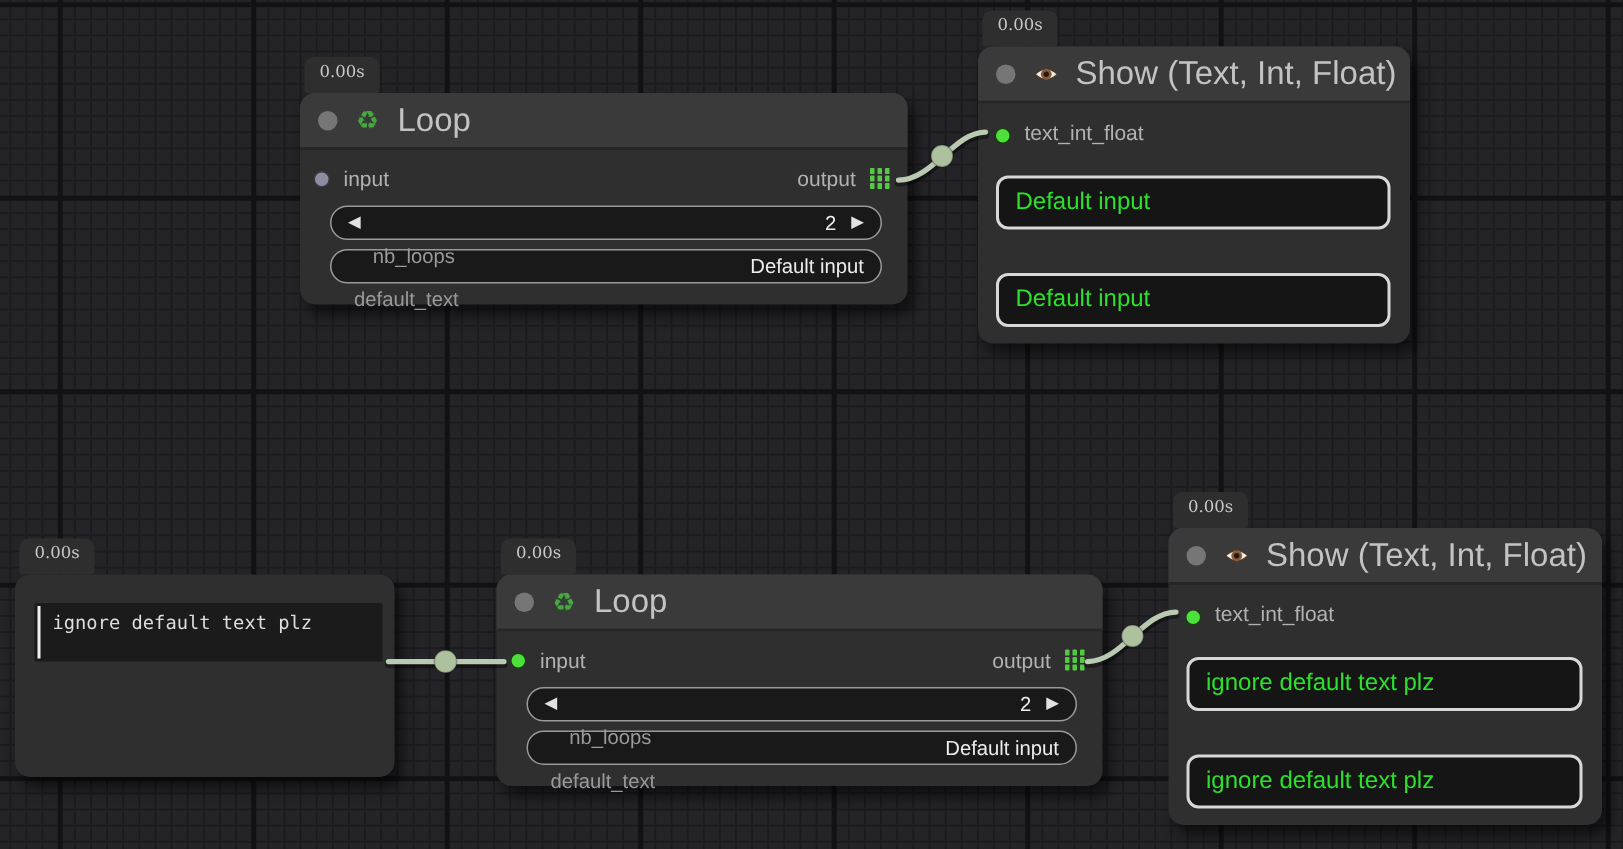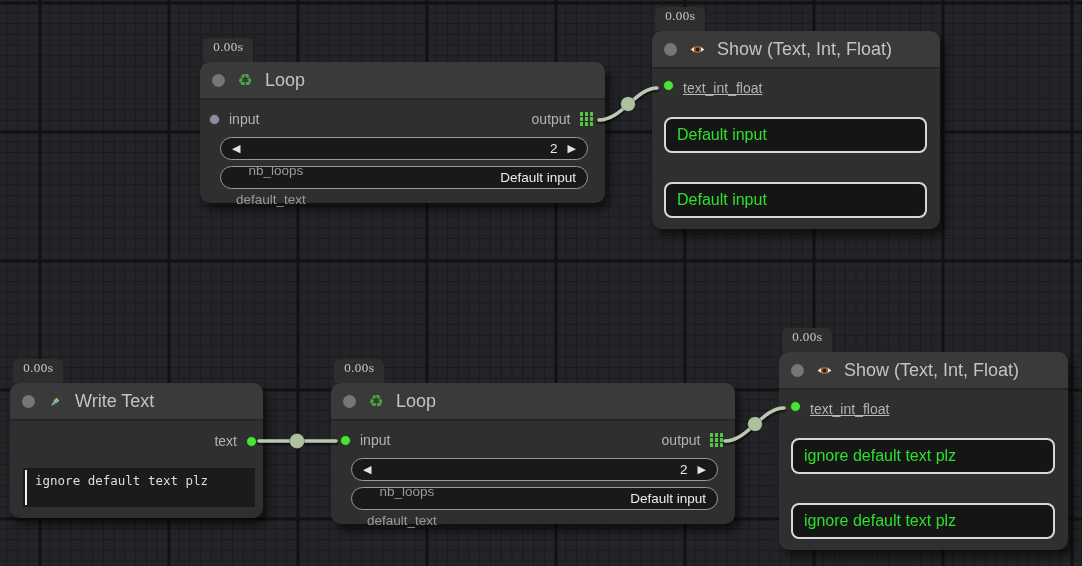--- a/index.html
+++ b/index.html
@@ -29,21 +29,21 @@
     padding:3px 10px 0 10px;
     font-family:"DejaVu Serif",serif;font-size:11px;color:#c9c9c9;
   }
   .node-header{
     height:38px;display:flex;align-items:center;gap:11px;
     background:var(--node-header,#3a3a3b);
     border-radius:10px 10px 0 0;padding:0 12px;
     border-bottom:2px solid #262627;
   }
   .collapse-dot{width:13px;height:13px;border-radius:50%;background:#767676;flex:none;}
-  .node-title{font-size:18px;color:#c3c3c3;white-space:nowrap;}
+  .node-title{font-size:22px;color:#c3c3c3;white-space:nowrap;}
   .title-icon{display:inline-flex;align-items:center;justify-content:center;width:18px;height:18px;flex:none;}
   .recycle-glyph{color:#45a93f;font-size:17px;line-height:1;}
   .dot{width:11px;height:11px;border-radius:50%;flex:none;}
   .dot-green{background:var(--slot-connected,#4ce03a);border:1px solid #1e3a17;}
   .dot-gray{background:var(--slot-unconnected,#8d8da1);border:1px solid #3a3a44;}
   .slot-label{font-size:14px;color:#b2b2b2;}
   .grid-icon{display:grid;grid-template-columns:repeat(3,3.5px);grid-auto-rows:3.5px;gap:1.5px;flex:none;}
   .grid-icon span{background:var(--output-grid-green,#55c944);border-radius:.5px;}
   
   .slot-row{display:flex;align-items:flex-end;justify-content:space-between;padding:11px 12px 0 9px;height:27px;}
@@ -53,21 +53,21 @@
     height:23px;border:1px solid #9a9a9a;border-radius:12px;background:#191919;
     display:flex;align-items:center;padding:0 11px;margin-bottom:6px;font-size:13.5px;
   }
   .widget-arrow{color:#e2e2e2;font-size:11px;line-height:1;flex:none;}
   .widget-label{color:#9a9a9a;margin-left:8px;margin-top:44px;}
   .widget-spacer{flex:1;}
   .widget-value{color:#ececec;margin-right:10px;}
   .widget-pill.text-pill .widget-label{margin-left:4px;}
   .widget-pill.text-pill .widget-value{margin-right:0;}
   
-  .show-slot{display:flex;align-items:flex-start;gap:9px;padding:11px 0 0 6px;height:27px;text-decoration:underline;}
+  .show-slot{display:flex;align-items:flex-end;gap:9px;padding:11px 0 0 6px;height:27px;}
   .display-box{
     margin:0 13px 0 12px;height:36px;border:2px solid #d8d8d8;border-radius:8px;
     background:#151515;display:flex;align-items:center;padding:0 11px;
     color:var(--display-text-green,#2ce02c);font-size:16px;white-space:nowrap;overflow:hidden;
   }
   .display-box.first{margin-top:21px;}
   .display-box.second{margin-top:29px;}
   
   .out-slot-row{display:flex;align-items:center;justify-content:flex-end;gap:9px;padding:12px 6px 0 0;height:28px;}
   .text-widget{position:relative;margin:19px 8px 0 13px;}
@@ -154,38 +154,20 @@
     <div class="show-slot">
       <span class="dot dot-green" style="margin-left:5px;"></span>
       <span class="slot-label">text_int_float</span>
     </div>
     <div class="display-box first">Default input</div>
     <div class="display-box second">Default input</div>
   </div>
 
   <div class="node" id="node-write-text">
     <div class="badge">0.00s</div>
-    <div class="node-header">
-      <span class="collapse-dot"></span>
-      <span class="title-icon">
-        <svg width="17" height="17" viewBox="0 0 16 16">
-          <g transform="rotate(45 8 8)">
-            <rect x="6.4" y="0.4" width="3.2" height="5.4" rx="1.2" fill="#3a3f44"></rect>
-            <rect x="6.1" y="5.0" width="3.8" height="1.7" rx="0.4" fill="#e8b93e"></rect>
-            <path d="M6.1 6.9 L9.9 6.9 L8 13.6 Z" fill="#9fd3e6" stroke="#5a8fa6" stroke-width="0.5"></path>
-            <circle cx="8" cy="9.2" r="0.75" fill="#44718a"></circle>
-          </g>
-        </svg>
-      </span>
-      <span class="node-title">Write Text</span>
-    </div>
-    <div class="out-slot-row">
-      <span class="slot-label">text</span>
-      <span class="dot dot-green"></span>
-    </div>
     <div class="text-widget">
       <textarea spellcheck="false" style="">ignore default text plz</textarea>
     </div>
   </div>
 
   <div class="node" id="node-loop-bottom">
     <div class="badge">0.00s</div>
     <div class="node-header">
       <span class="collapse-dot"></span>
       <span class="title-icon">

